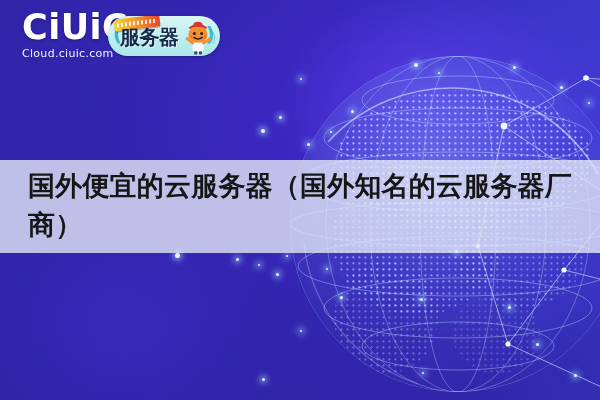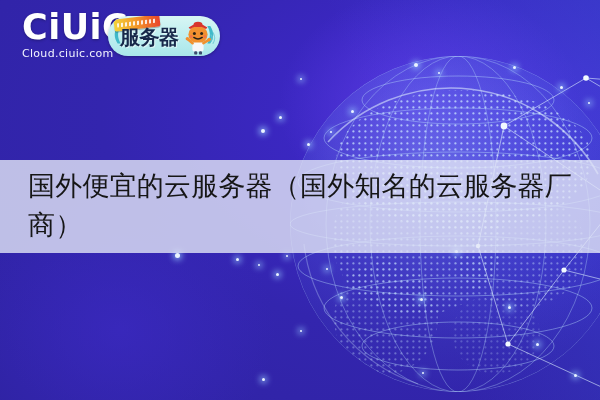--- a/index.html
+++ b/index.html
@@ -141,21 +141,21 @@
     width: 600px; height: 93px;
     background: rgba(226,230,246,0.80);
   }
   .title-text {
     position: absolute;
     left: 0; top: 160px;
     width: 600px; height: 70px;
     padding: 6px 16px 0 28px;
     box-sizing: border-box;
     font-size: 27px;
-    font-weight: 400;
+    font-weight: 700;
     line-height: 39px;
     letter-spacing: 0.2px;
     color: #161616;
     white-space: pre-wrap;
   }
 </style>
 </head>
 <body>
 
 <div id="stage">

